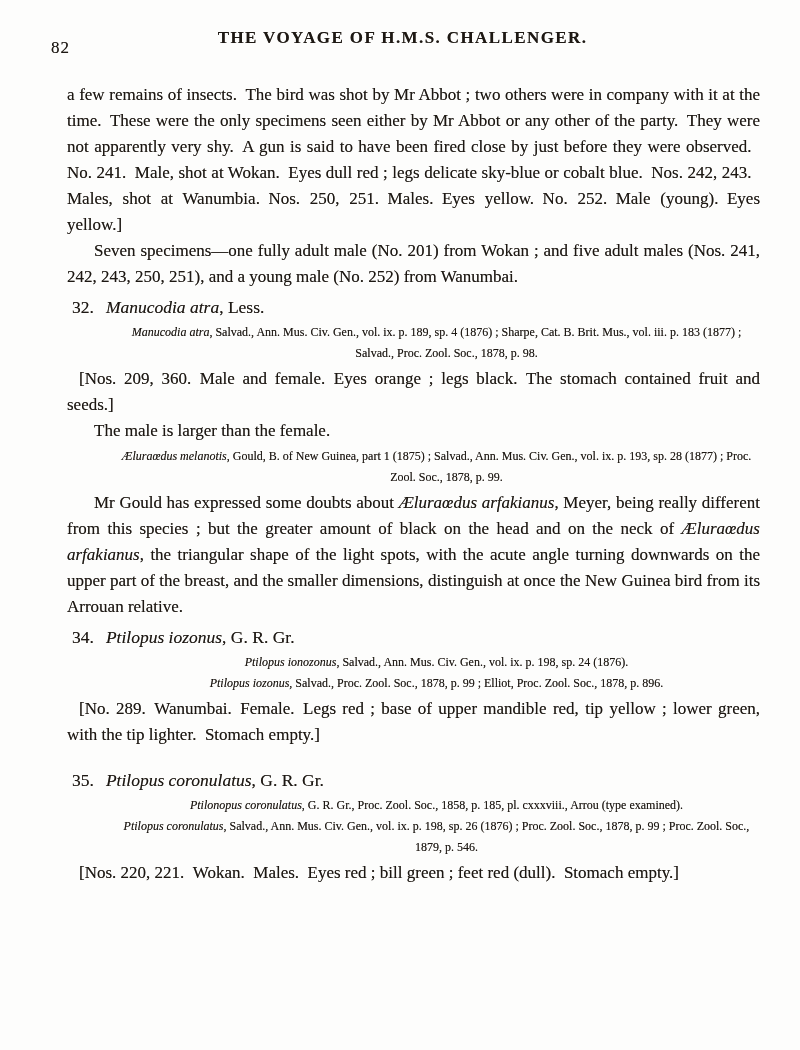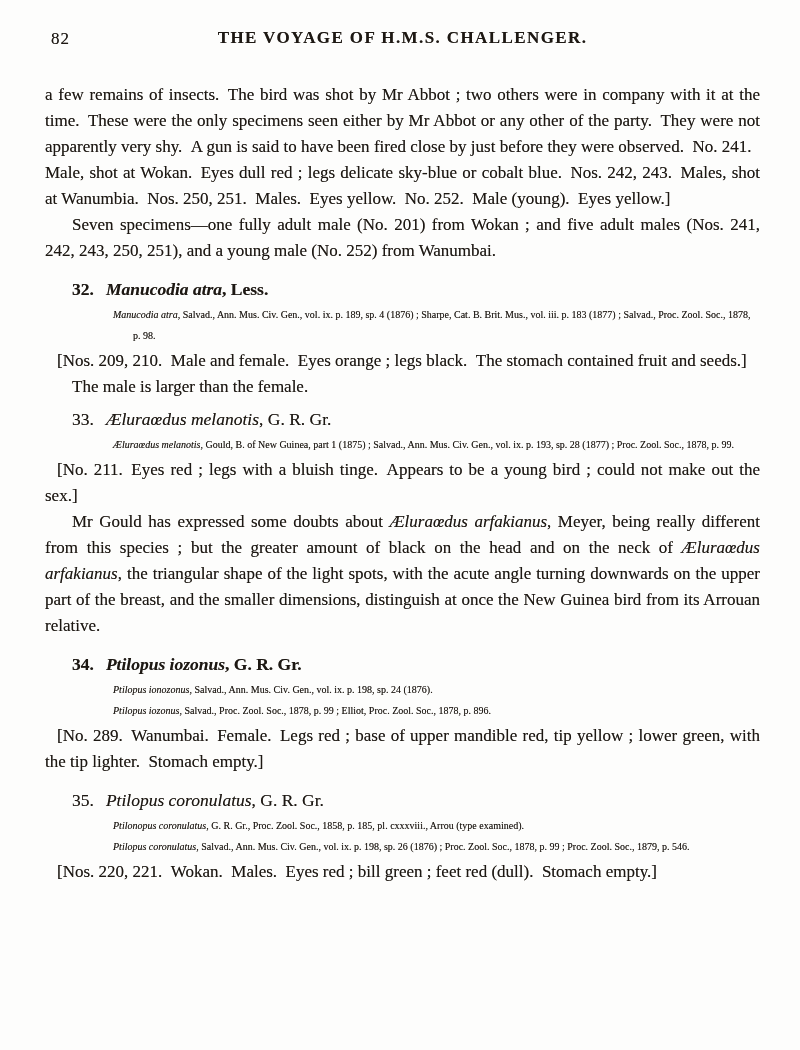--- a/index.html
+++ b/index.html
@@ -12,77 +12,76 @@
     position: relative;
     width: 800px; height: 1050px;
     box-sizing: border-box;
     padding: 28px 40px 0 45px;
     font-family: "Liberation Serif", "DejaVu Serif", serif;
     color: #1d1813;
     text-shadow: 0 0 0.5px rgba(29,24,19,0.55);
   }
   .running-head { position: relative; height: 22px; }
   .pagenum {
-    position: absolute; left: 6px; top: 1px;
+    position: absolute; left: 6px; top: 10px;
     font-size: 17px; letter-spacing: 1px;
   }
   .title {
     display: block; text-align: center;
     font-size: 17px; font-weight: bold; letter-spacing: 1.4px;
   }
   main { display: block; margin-top: 32px; }
   p { margin: 0; }
   .body {
     font-size: 17px; line-height: 26px;
     text-align: justify;
+    margin-left: 22px;
   }
   .indent { text-indent: 27px; }
   .note   { text-indent: 12px; }
   .heading {
     font-size: 17.5px; line-height: 26px;
     margin-left: 27px;
   }
   .heading .num { margin-right: 12px; }
-  .mt4  { margin-top: 12px; font-weight: bold; }
+  .mt4  { margin-top: 4px; }
   .mt6  { margin-top: 6px; }
-  .mt8  { margin-top: 12px; }
+  .mt8  { margin-top: 19px; }
   .gap2 { margin-top: 2px; }
   .cits { margin-top: 2px; margin-bottom: 2px; }
   .cit {
-    font-size: 10px; line-height: 21px;
+    font-size: 12px; line-height: 21px;
     margin-left: 88px; text-indent: -20px;
-    text-align: left;
+    text-align: center;
   }
   .it { font-style: italic; }
 </style>
 </head>
 <body>
 
 <div class="page">
   <header class="running-head">
     <span class="pagenum">82</span>
     <span class="title">THE VOYAGE OF H.M.S. CHALLENGER.</span>
   </header>
 
   <main>
     <p class="body">a few remains of insects. The bird was shot by Mr Abbot ; two others were in company with it at the time. These were the only specimens seen either by Mr Abbot or any other of the party. They were not apparently very shy. A gun is said to have been fired close by just before they were observed. No. 241. Male, shot at Wokan. Eyes dull red ; legs delicate sky-blue or cobalt blue. Nos. 242, 243. Males, shot at Wanumbia. Nos. 250, 251. Males. Eyes yellow. No. 252. Male (young). Eyes yellow.]</p>
     <p class="body indent">Seven specimens—one fully adult male (No. 201) from Wokan ; and five adult males (Nos. 241, 242, 243, 250, 251), and a young male (No. 252) from Wanumbai.</p>
 
     <p class="heading mt4"><span class="num">32.</span><span class="it">Manucodia atra</span><span>, Less.</span></p>
     <div class="cits">
       <p class="cit"><span class="it">Manucodia atra</span><span>, Salvad., Ann. Mus. Civ. Gen., vol. ix. p. 189, sp. 4 (1876) ; Sharpe, Cat. B. Brit. Mus., vol. iii. p. 183 (1877) ; Salvad., Proc. Zool. Soc., 1878, p. 98.</span></p>
     </div>
-    <p class="body note gap2">[Nos. 209, 210. Male and female. Eyes orange ; legs black. The stomach contained fruit and seeds.]</p>
+    <p class="body note gap2">[Nos. 209, 360. Male and female. Eyes orange ; legs black. The stomach contained fruit and seeds.]</p>
     <p class="body indent">The male is larger than the female.</p>
 
-    <p class="heading mt6"><span class="num">33.</span><span class="it">Æluraœdus melanotis</span><span>, G. R. Gr.</span></p>
     <div class="cits">
       <p class="cit"><span class="it">Æluraœdus melanotis</span><span>, Gould, B. of New Guinea, part 1 (1875) ; Salvad., Ann. Mus. Civ. Gen., vol. ix. p. 193, sp. 28 (1877) ; Proc. Zool. Soc., 1878, p. 99.</span></p>
     </div>
-    <p class="body note gap2">[No. 211. Eyes red ; legs with a bluish tinge. Appears to be a young bird ; could not make out the sex.]</p>
     <p class="body indent"><span>Mr Gould has expressed some doubts about </span><span class="it">Æluraœdus arfakianus</span><span>, Meyer, being really different from this species ; but the greater amount of black on the head and on the neck of </span><span class="it">Æluraœdus arfakianus</span><span>, the triangular shape of the light spots, with the acute angle turning downwards on the upper part of the breast, and the smaller dimensions, distinguish at once the New Guinea bird from its Arrouan relative.</span></p>
 
     <p class="heading mt4"><span class="num">34.</span><span class="it">Ptilopus iozonus</span><span>, G. R. Gr.</span></p>
     <div class="cits">
       <p class="cit"><span class="it">Ptilopus ionozonus</span><span>, Salvad., Ann. Mus. Civ. Gen., vol. ix. p. 198, sp. 24 (1876).</span></p>
       <p class="cit"><span class="it">Ptilopus iozonus</span><span>, Salvad., Proc. Zool. Soc., 1878, p. 99 ; Elliot, Proc. Zool. Soc., 1878, p. 896.</span></p>
     </div>
     <p class="body note gap2">[No. 289. Wanumbai. Female. Legs red ; base of upper mandible red, tip yellow ; lower green, with the tip lighter. Stomach empty.]</p>
 
     <p class="heading mt8"><span class="num">35.</span><span class="it">Ptilopus coronulatus</span><span>, G. R. Gr.</span></p>

